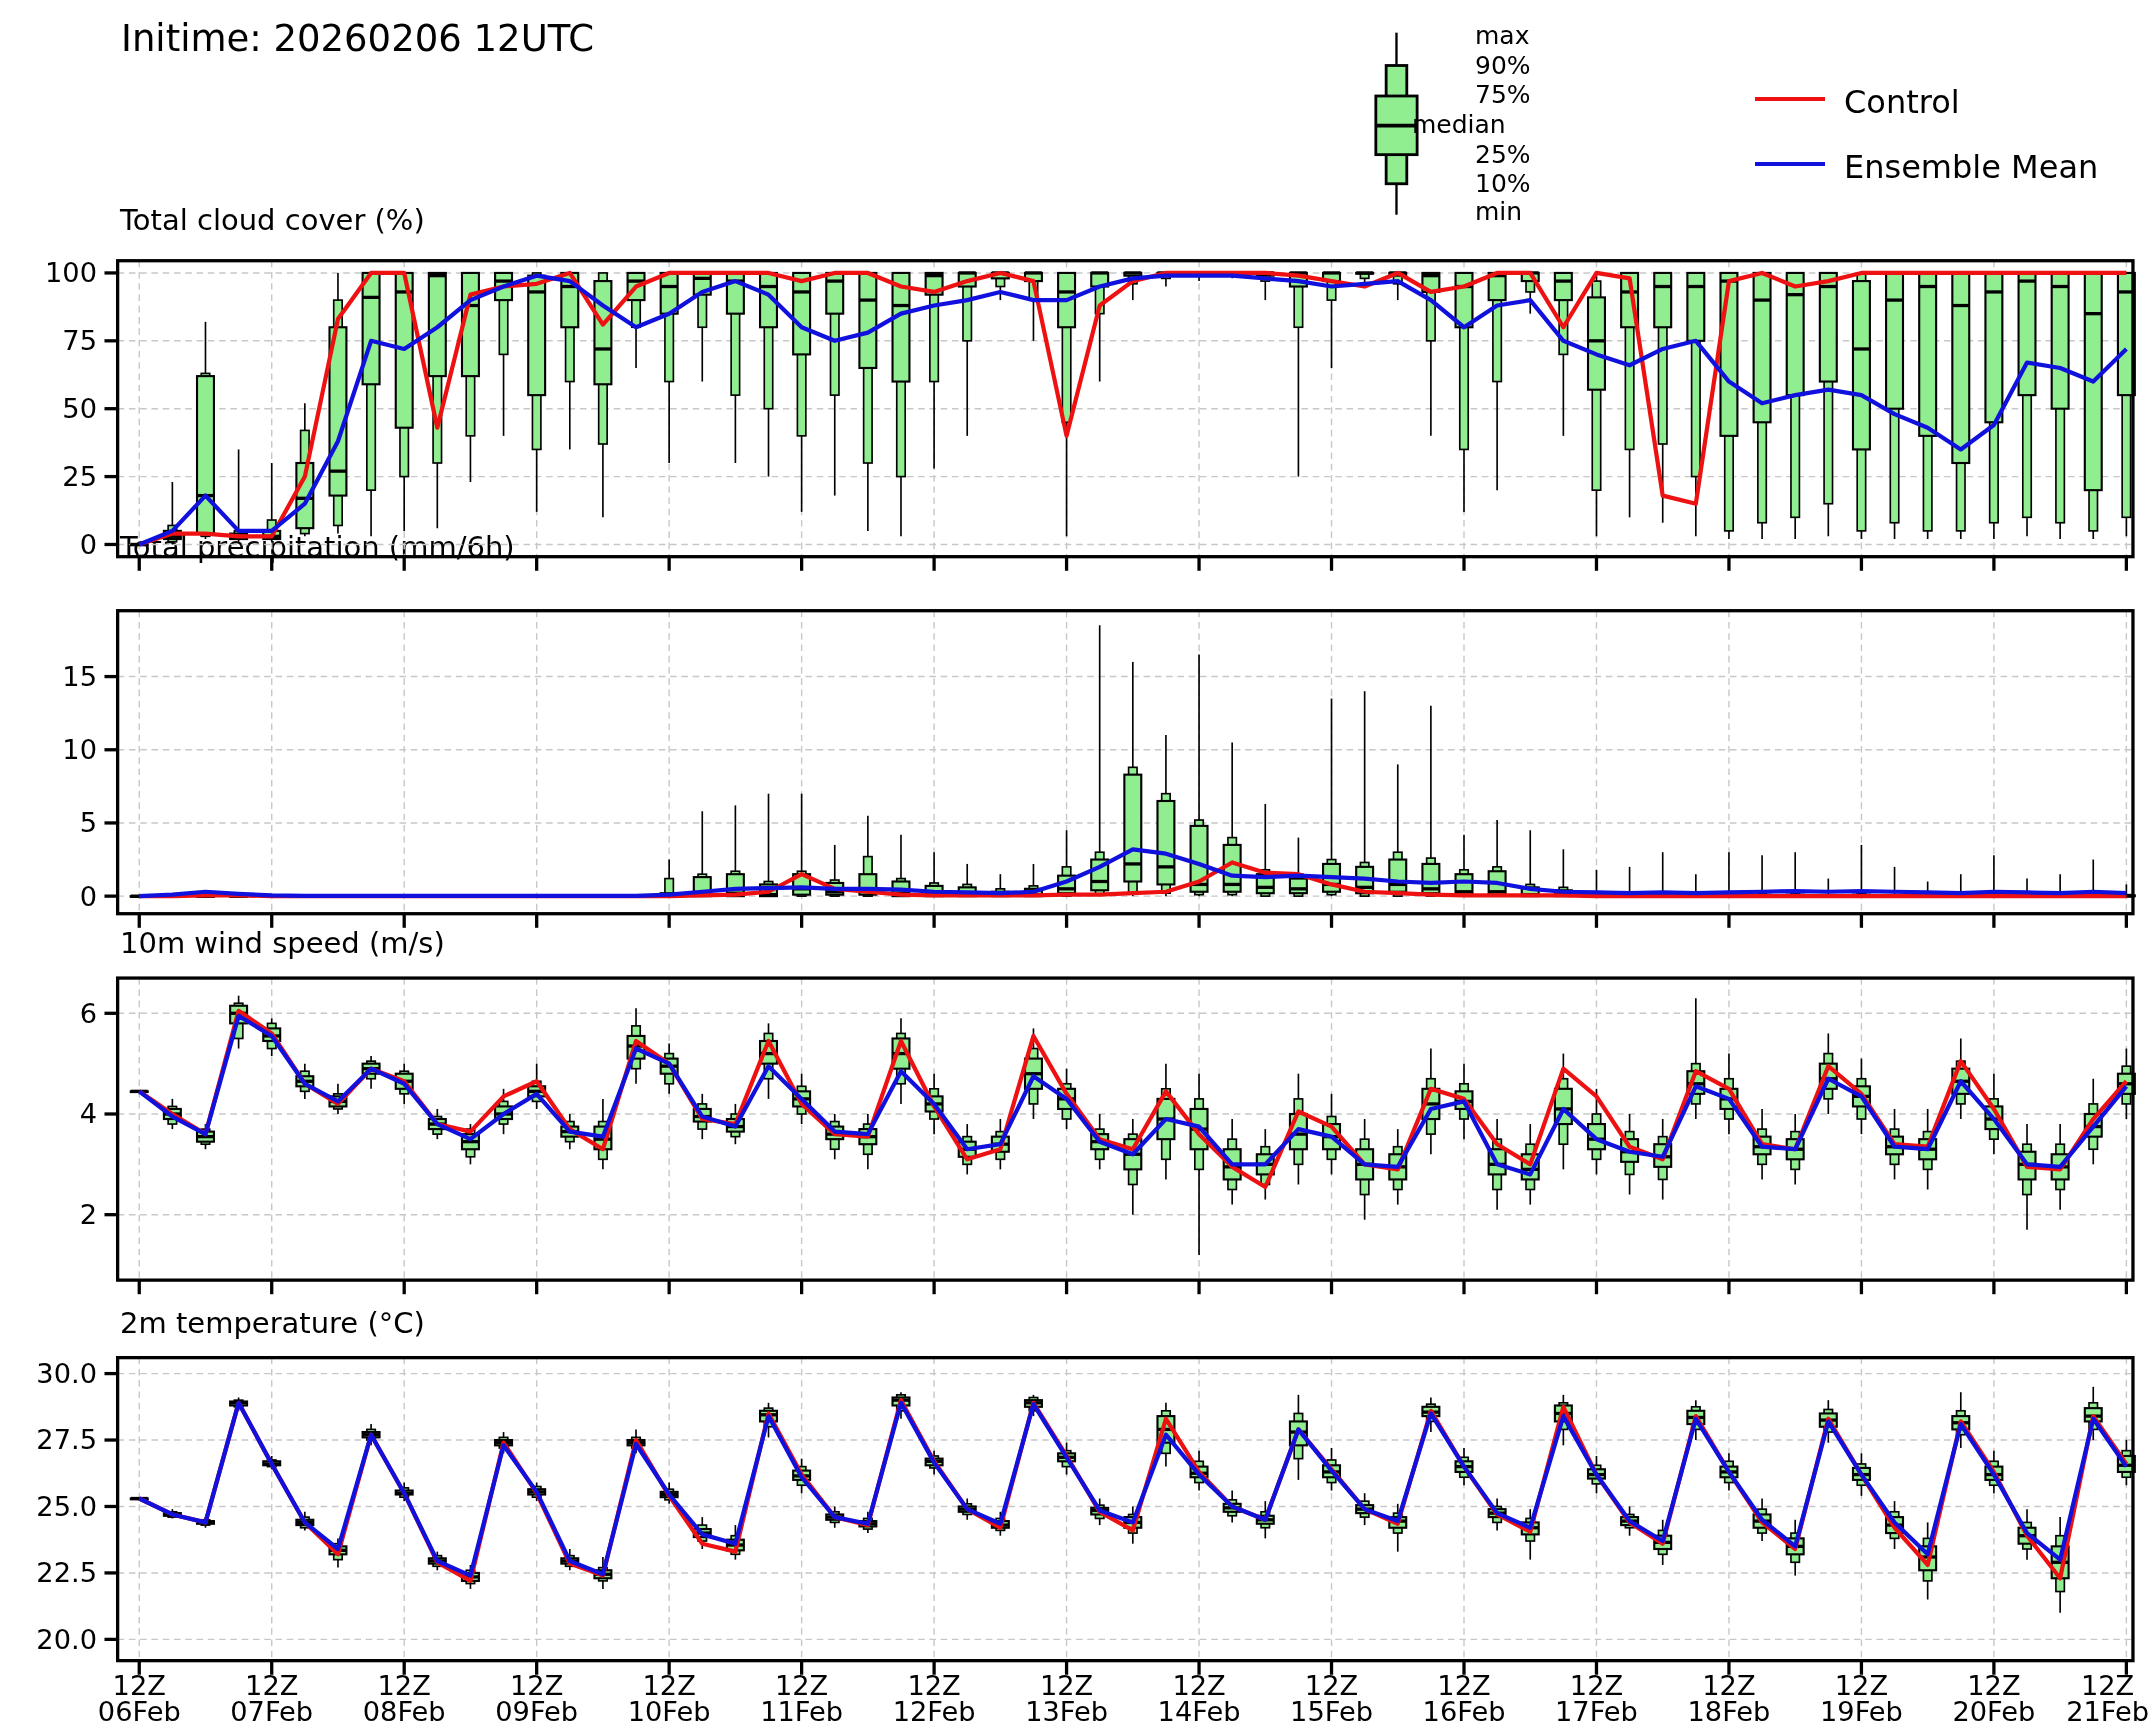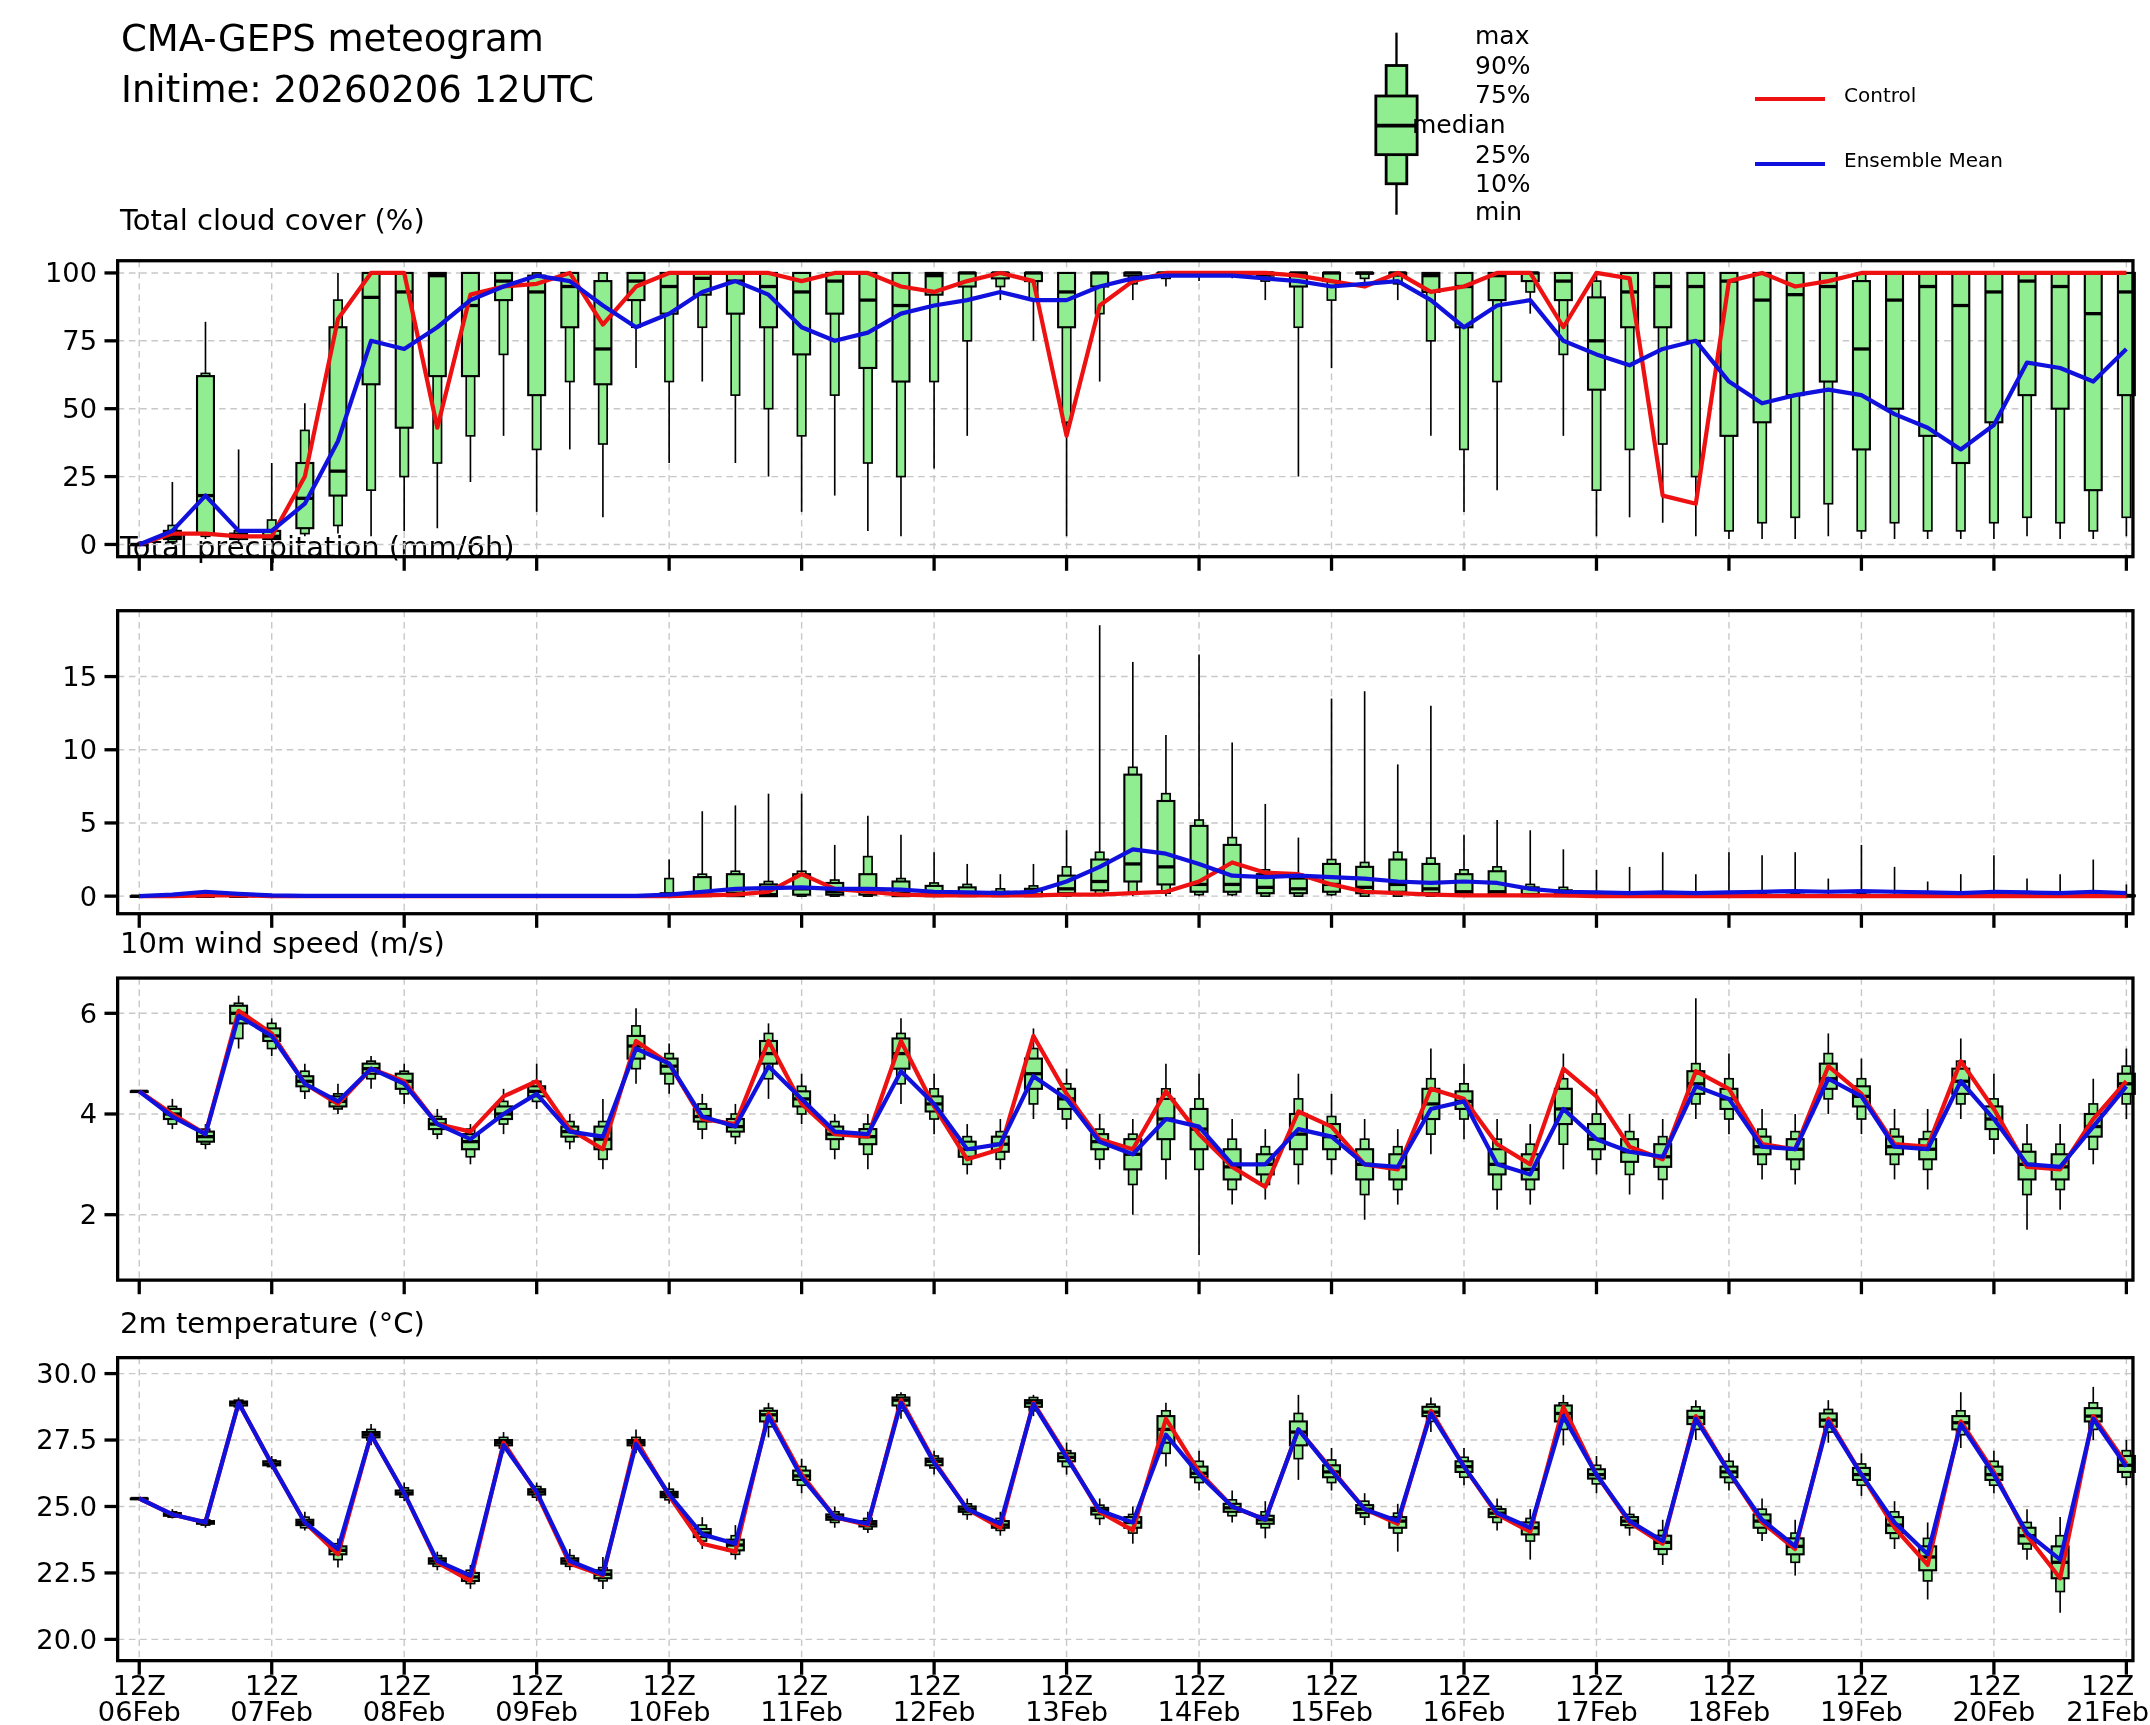--- a/index.html
+++ b/index.html
@@ -2,32 +2,31 @@
 <html style="font-size:7.5px"><head>
 <meta charset="utf-8">
 <style>
   html,body{margin:0;padding:0;background:#ffffff;}
   .page{position:relative;width:2151px;height:1725px;background:#fff;
         font-family:"DejaVu Sans","Liberation Sans",sans-serif;color:#000;overflow:hidden;}
   .hdr{position:absolute;left:121px;top:13px;font-size:37px;line-height:1.38;}
   .panel-title{position:absolute;left:120px;font-size:29px;}
   .pt-0{top:203px;text-align:right;} .pt-1{top:530px;} .pt-2{top:926px;} .pt-3{top:1306px;}
   .leg-label{position:absolute;font-size:25px;}
-  .leg-line-label{position:absolute;font-size:20px;}
+  .leg-line-label{position:absolute;font-size:32px;}
   .leg-line{position:absolute;height:4.2px;width:70px;}
   #chart-svg{position:absolute;left:0;top:0;}
   #legend-svg{position:absolute;left:1358px;top:9.4px;}
 </style>
 </head>
 <body>
 
 <div class="page">
 
   <div class="hdr">
-    <div>CMA-GEPS meteogram</div>
     <div>Initime: 20260206 12UTC</div>
   </div>
 
   <svg id="legend-svg" width="122" height="235" viewBox="0 0 260 500">
     <line x1="82" y1="50" x2="82" y2="438" stroke="#000" stroke-width="5"></line>
     <rect x="60" y="120" width="44" height="252" fill="#90ee90" stroke="#000" stroke-width="6"></rect>
     <rect x="38" y="185" width="88" height="125" fill="#90ee90" stroke="#000" stroke-width="6"></rect>
     <line x1="38" y1="248" x2="126" y2="248" stroke="#000" stroke-width="8"></line>
   </svg>
   <span class="leg-label" style="left:1475px;top:21px">max</span>

